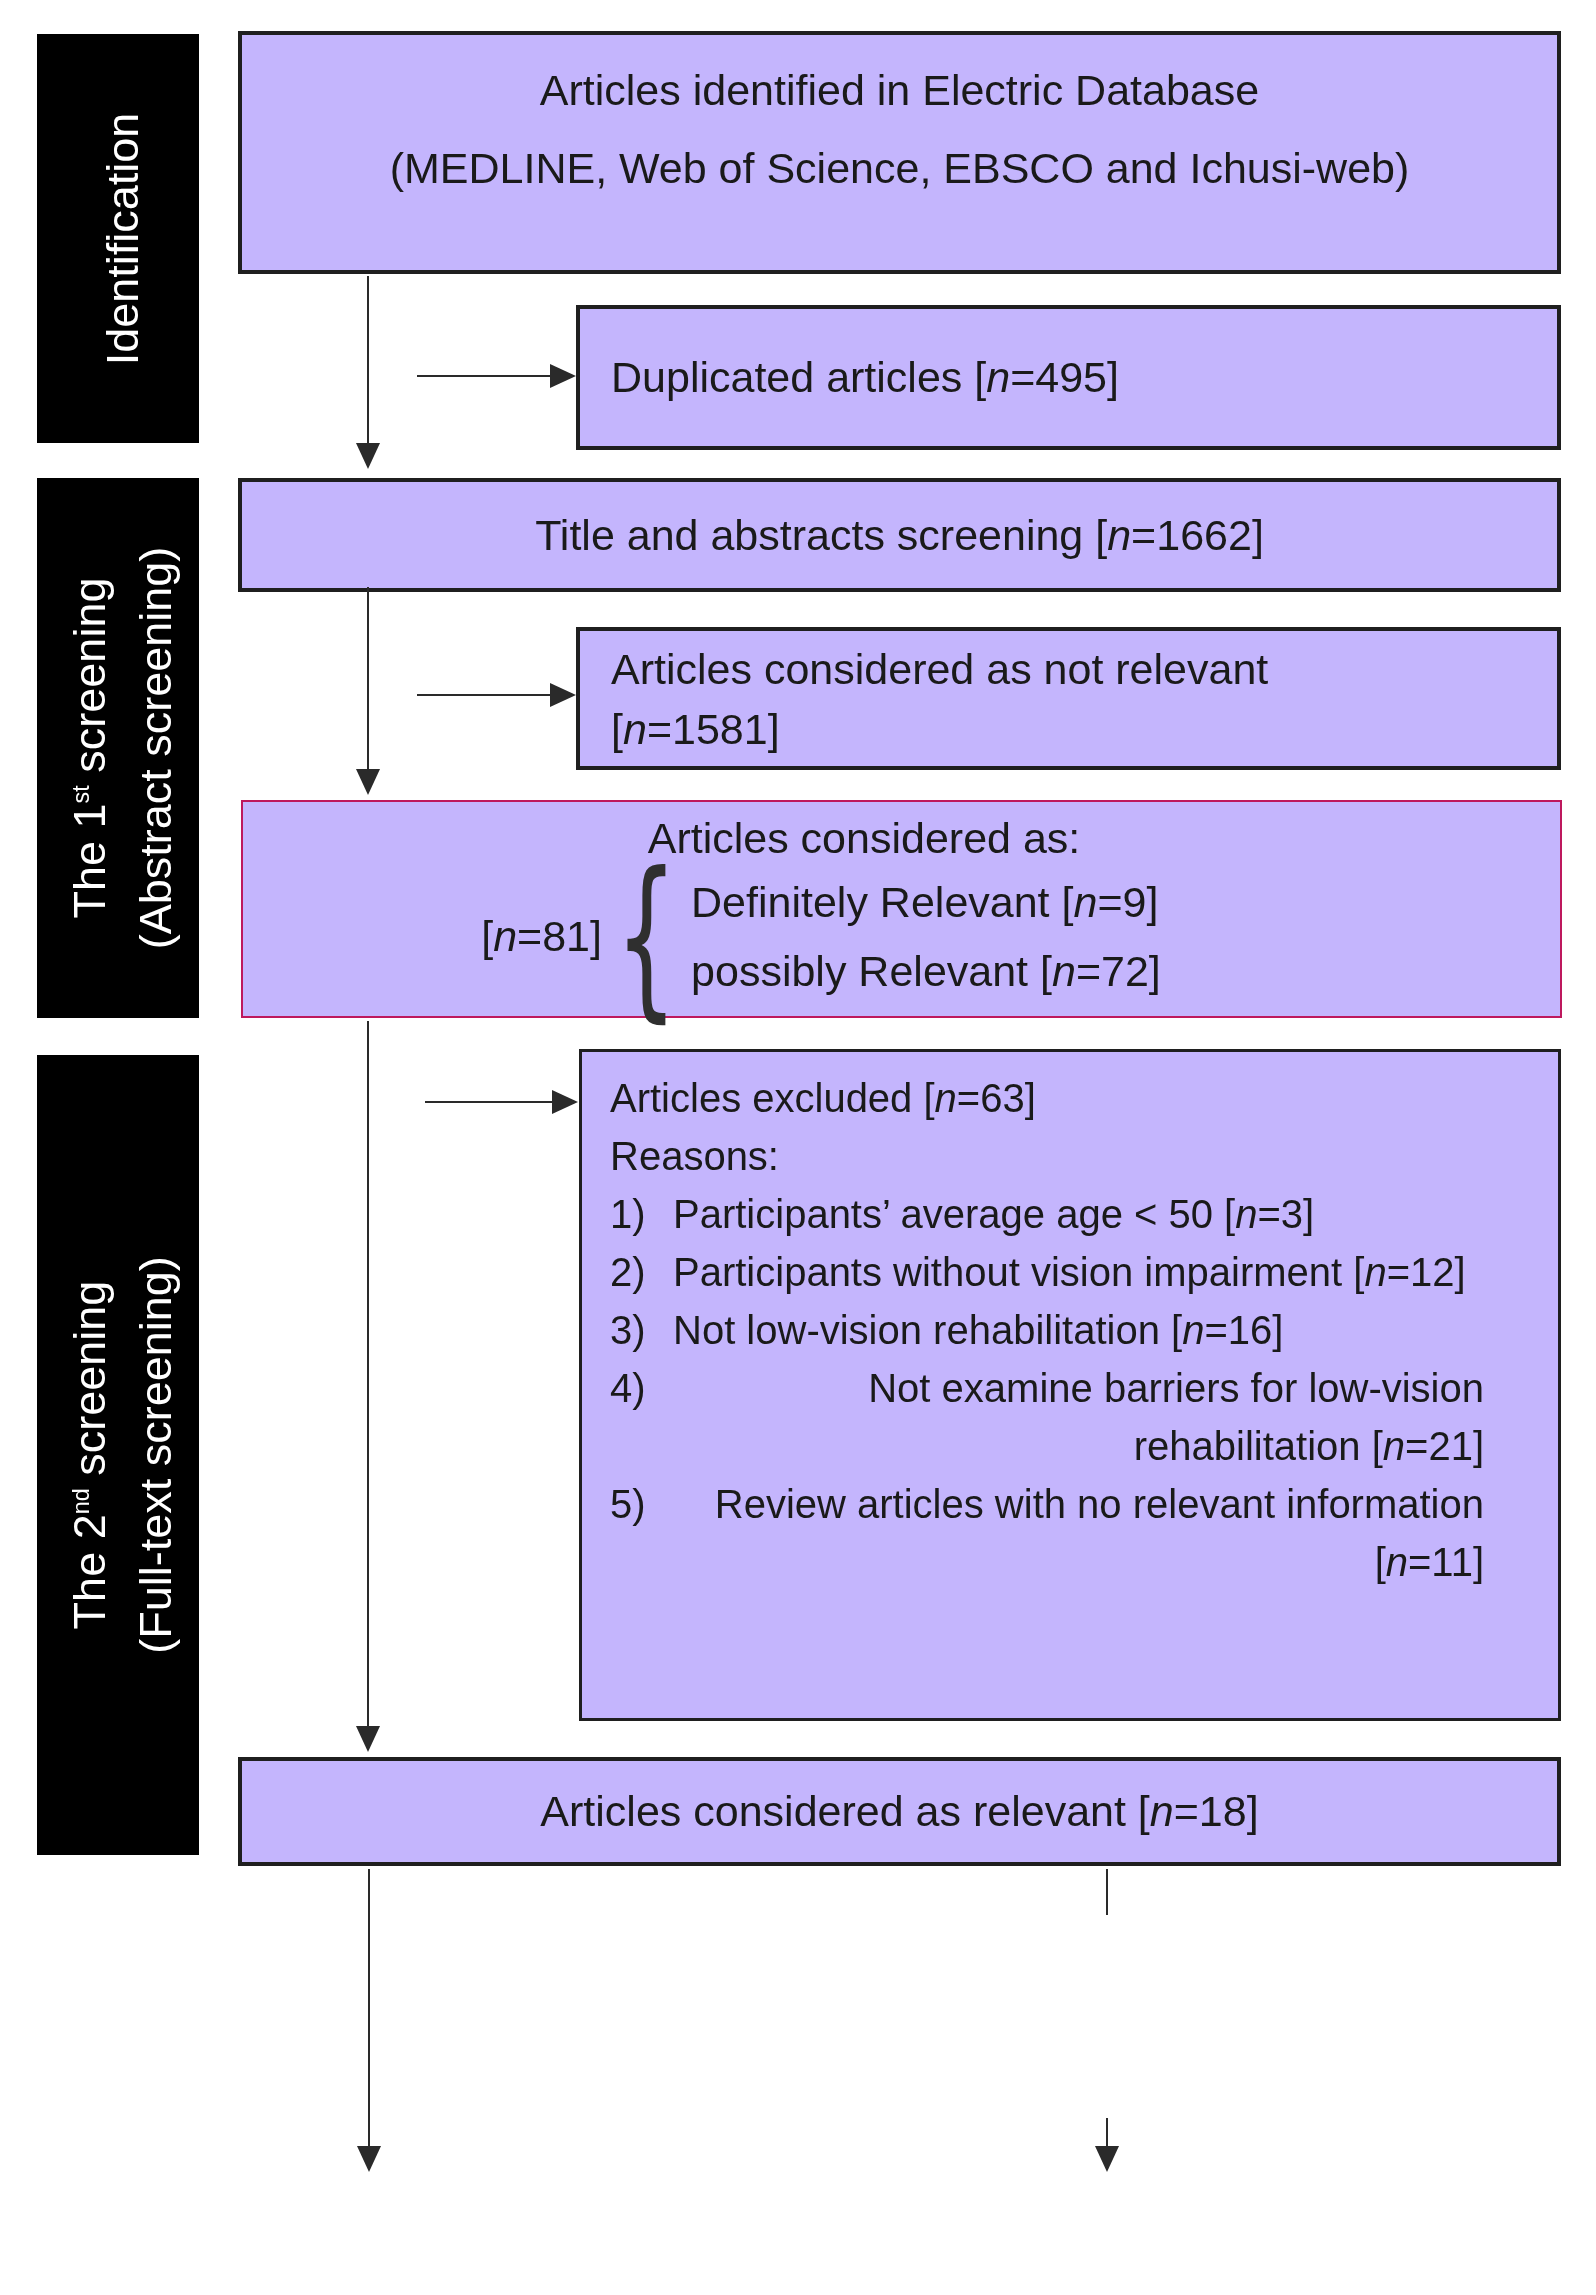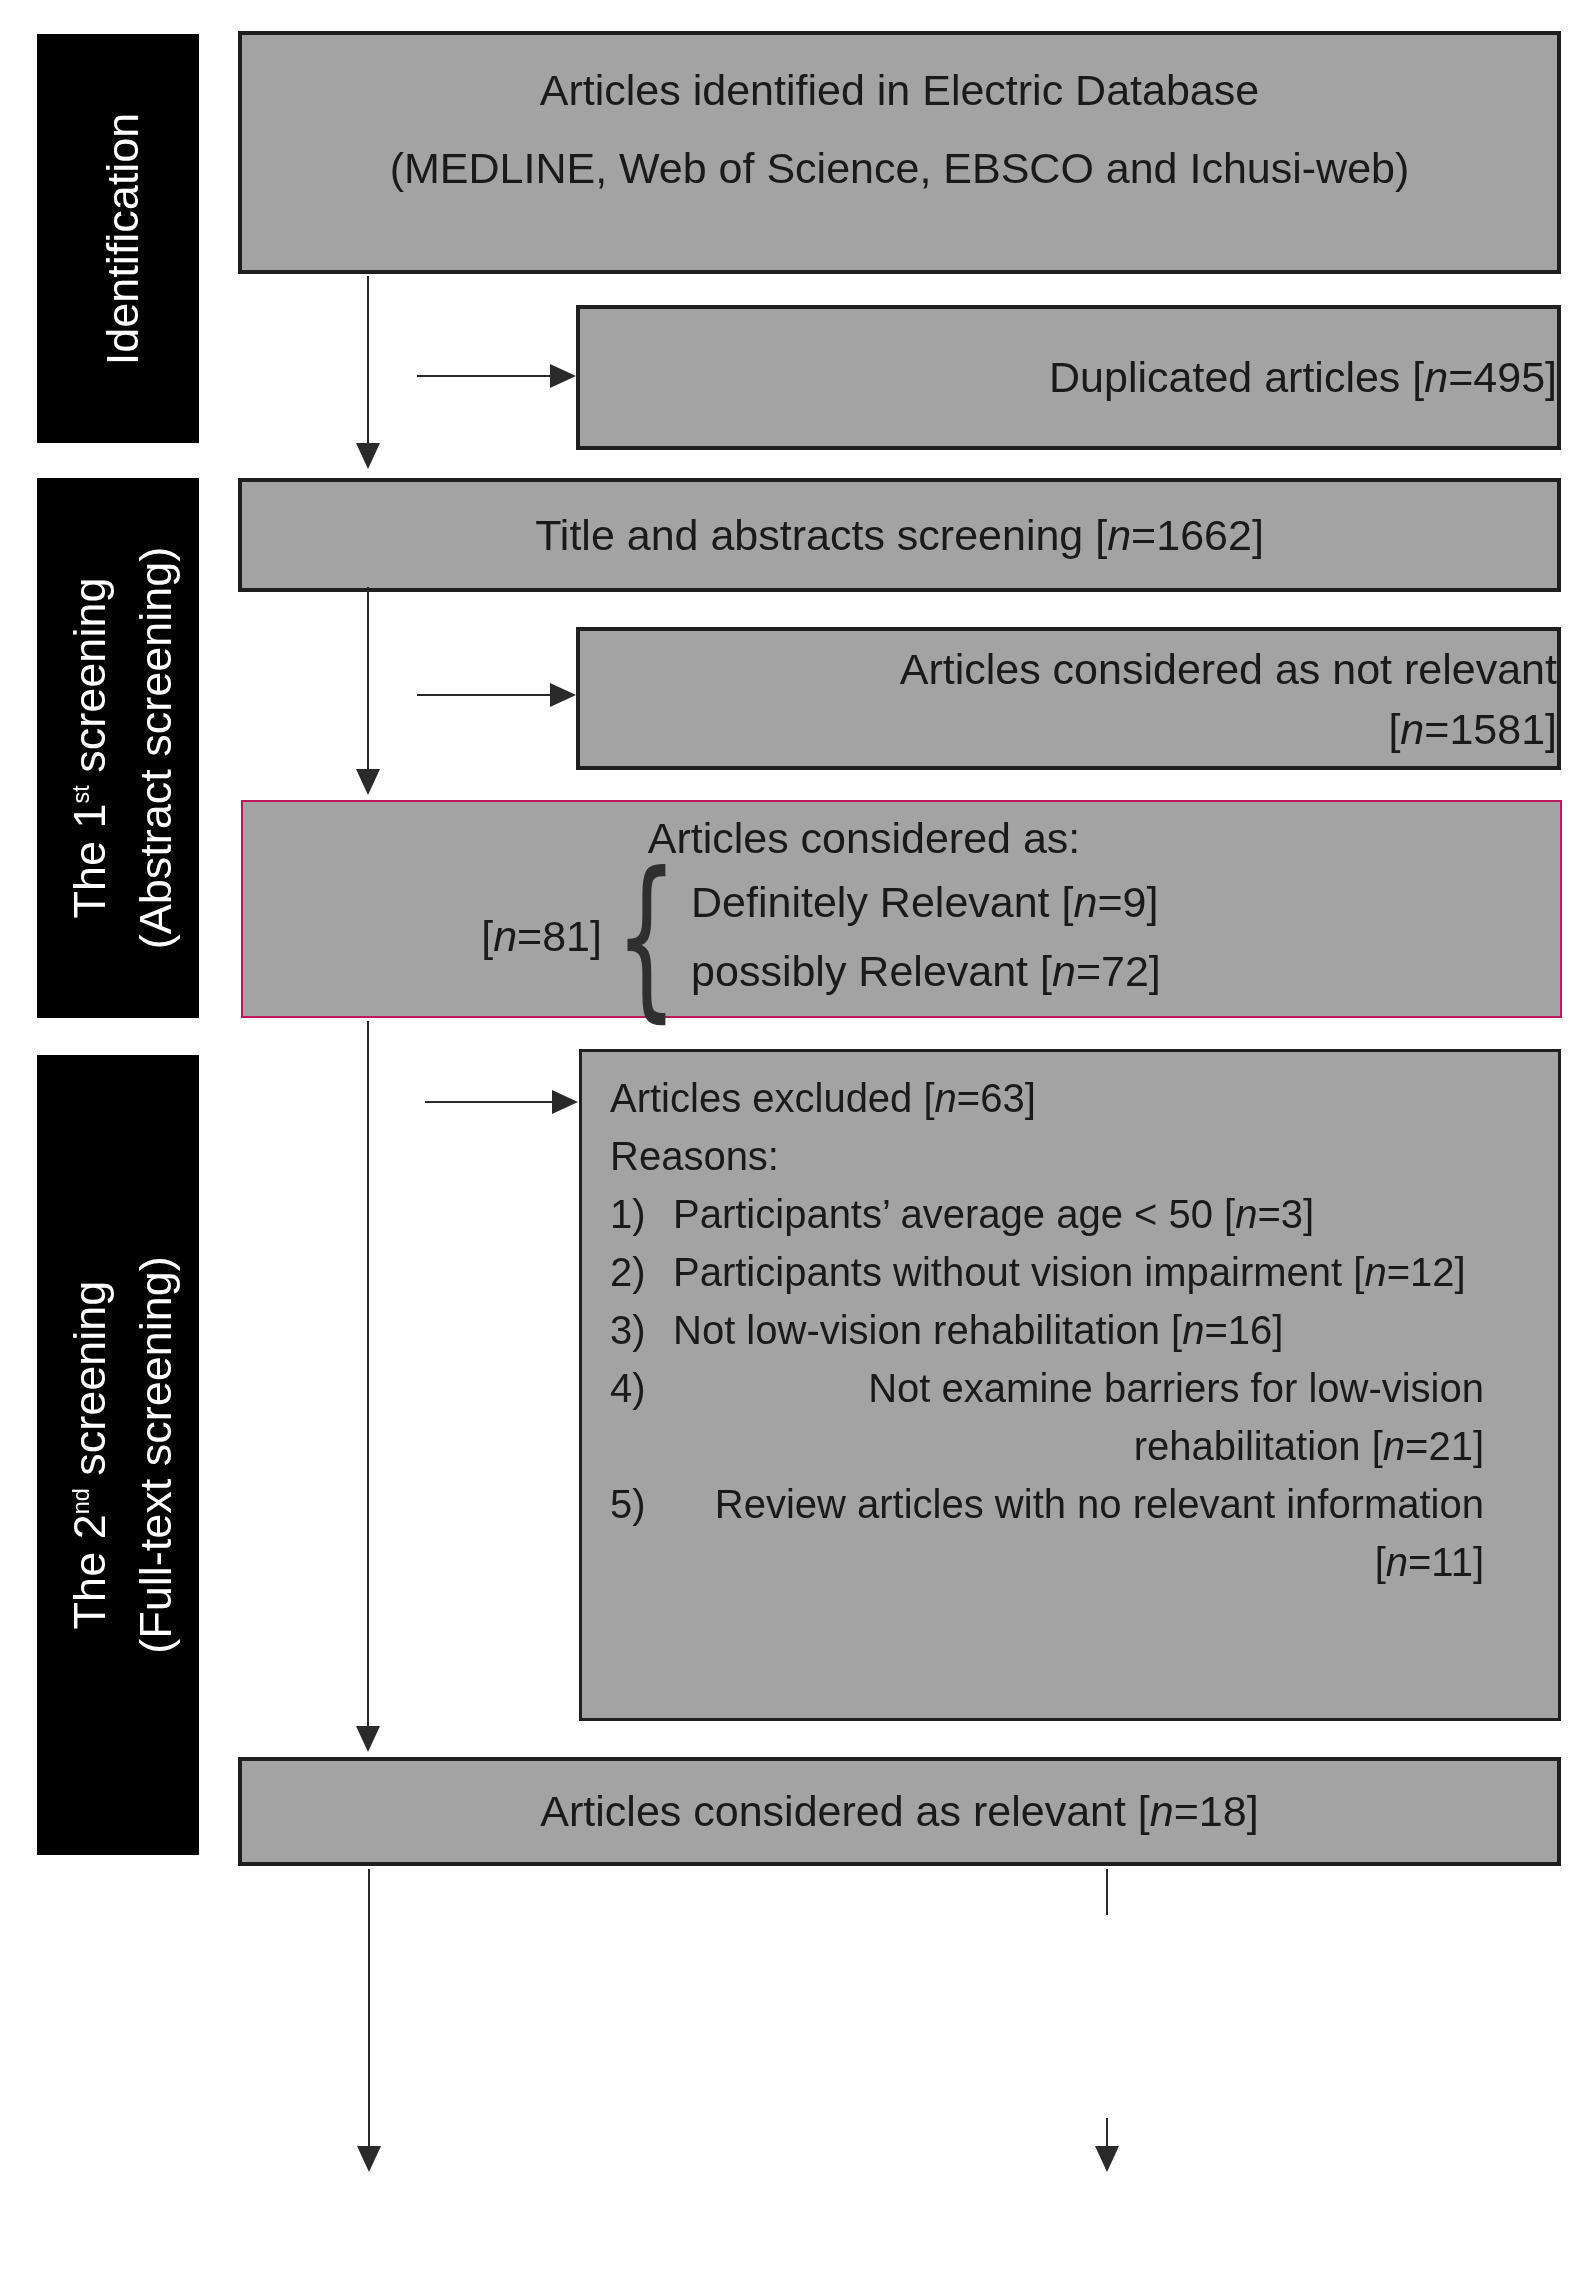--- a/index.html
+++ b/index.html
@@ -10,28 +10,28 @@
   
   .sb { position:absolute; background:#000000; }
   .sb-rot { position:absolute; top:50%; left:50%;
             transform:translate(-50%,-50%) rotate(-90deg);
             color:#ffffff; text-align:center; font-size:45px; line-height:66px;
             white-space:nowrap; }
   .sb-rot sup { font-size:52%; vertical-align:super; }
   .sb-line2:empty { display:none; }
 
   
-  .box { position:absolute; background:#a3a3a3; border:4.5px solid #1f1f1f; font-size:43px; }
+  .box { position:absolute; background:#c4b5fd; border:4.5px solid #1f1f1f; font-size:43px; }
   .box--gray { border:2px solid #be185d; }
   .box--center { display:flex; align-items:center; justify-content:center; text-align:center; }
   .box--left { display:flex; flex-direction:column; justify-content:center; }
   i { font-style:italic; }
 
   .ident-lines { width:100%; text-align:center; line-height:78px; padding-top:15.7px; }
-  .pad-left { padding-left:39px;align-items:flex-end; }
+  .pad-left { padding-left:31px; }
   .two-lines { line-height:60px; }
 
   
   .consider-title { position:absolute; top:12.3px; left:0; width:1242px; text-align:center; }
   .consider-row { position:absolute; top:62px; left:0; width:1312px; display:flex;
                   align-items:center; justify-content:center; 
                   transform:translateX(-78px); }
   .consider-count { font-size:43px; }
   .consider-brace { font-family:"DejaVu Sans", sans-serif; font-size:140px; line-height:145px;
                     font-weight:400; color:#2f2f2f; transform:scaleX(0.7) scaleY(1.25); }

